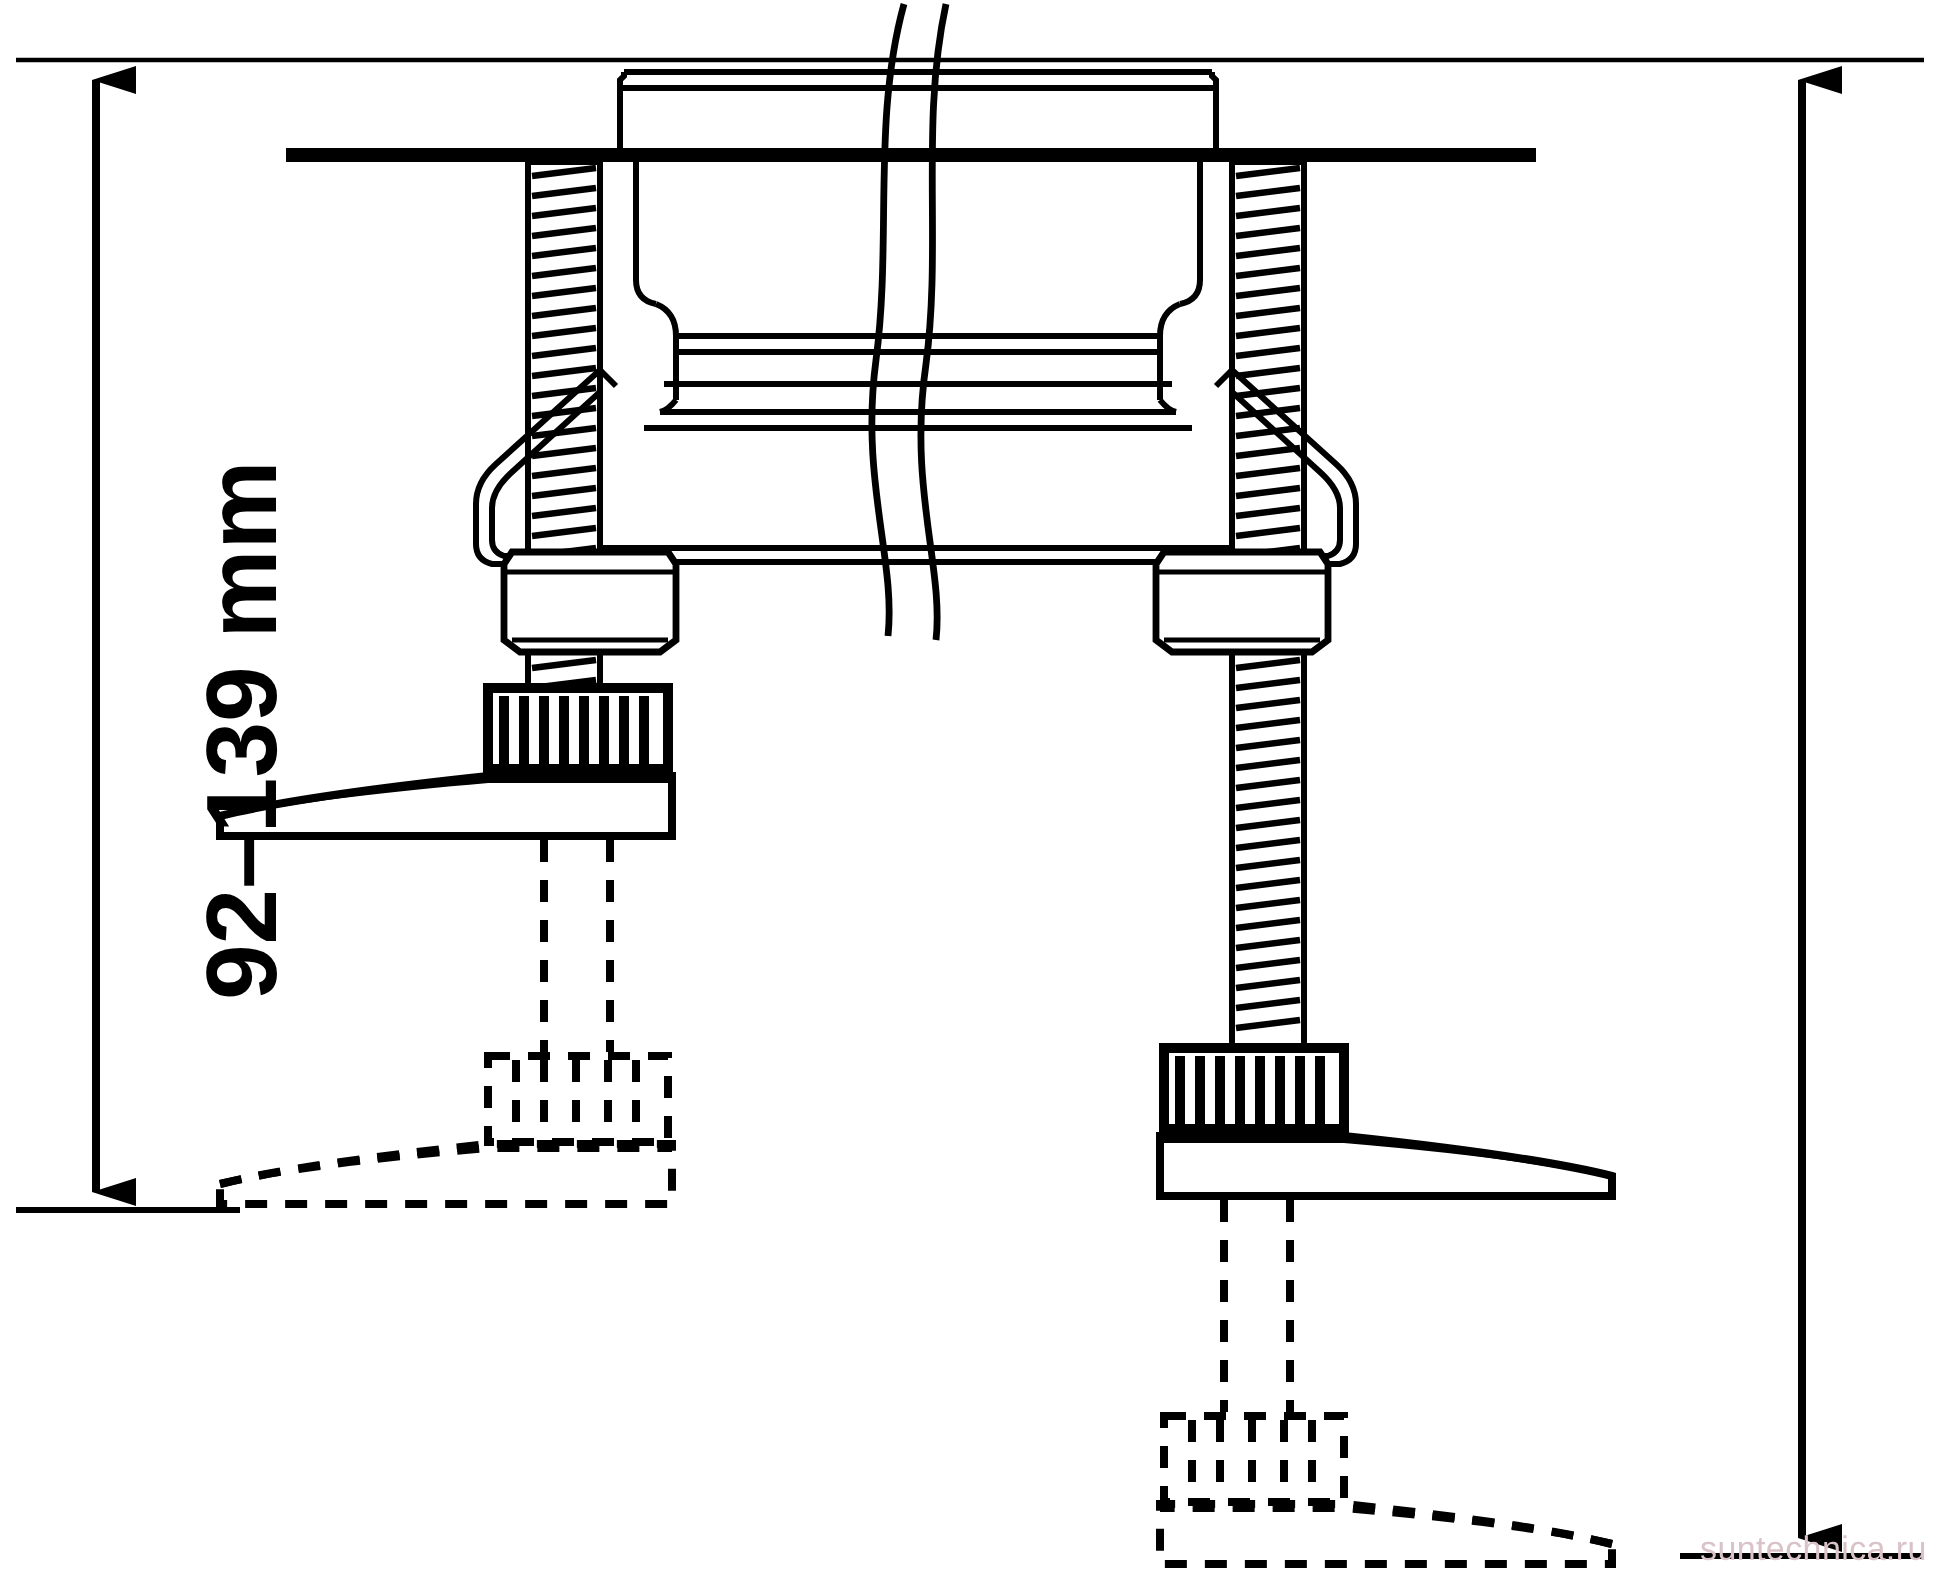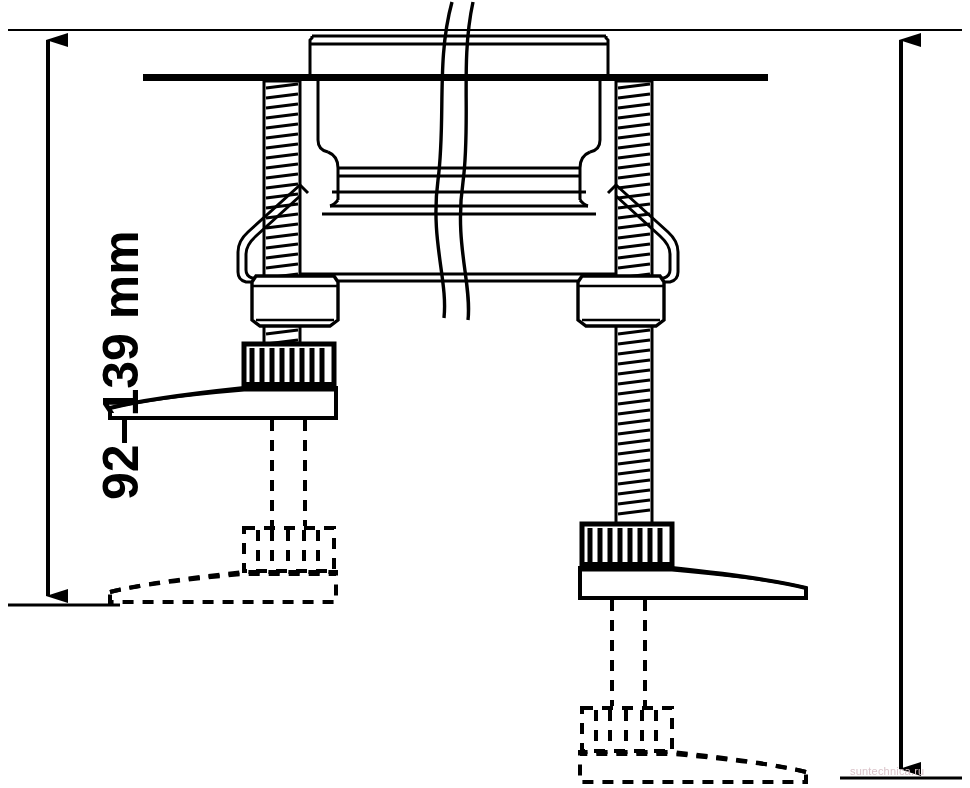--- a/index.html
+++ b/index.html
@@ -42,21 +42,21 @@
   #dim-label-right {
     left: 968px;
     top: 580px;
     transform: rotate(-90deg);
   }
   #watermark {
     position: absolute;
     left: 850px;
     top: 765px;
     font-family: "Liberation Sans", sans-serif;
-    font-size: 11px;
+    font-size: 17px;
     color: #d9c2c8;
     white-space: nowrap;
     letter-spacing: 0.2px;
   }
 </style>
 </head>
 <body>
 
 <div id="page">
 

